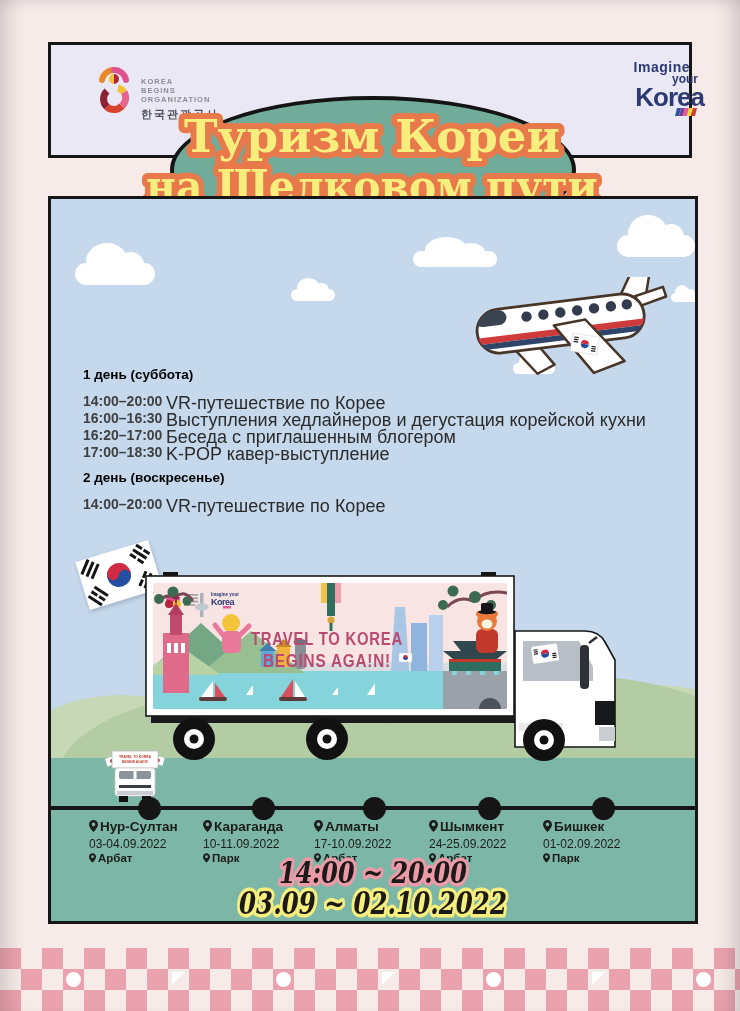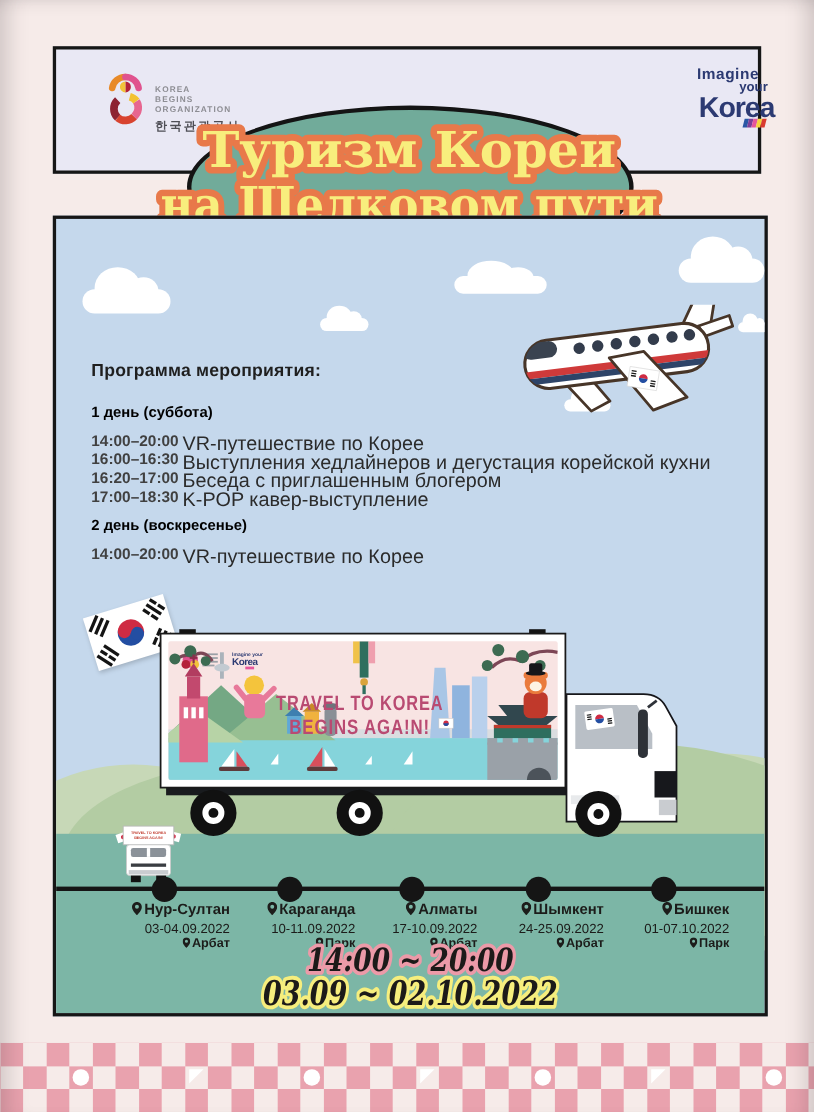--- a/index.html
+++ b/index.html
@@ -36,21 +36,21 @@
   .prog-time{display:inline-block;width:82px;font-weight:700;font-size:14px;color:#404040}
   .prog-desc{font-size:18px;color:#2b2b2b}
   .prog-line{left:32px;white-space:nowrap}
   .prog-line .prog-desc{position:absolute;left:83px;top:1px}
   
   .hill{position:absolute;border-radius:50%}
   .road{left:0;top:559px;width:644px;height:163px;background:#7cb6a6}
   
   .tl-line{left:0;top:607px;width:644px;height:4px;background:#151515}
   .tl-dot{position:absolute;width:23px;height:23px;border-radius:50%;background:#151515;top:598px}
-  .stop{position:absolute;top:620px;width:120px;text-align:right;color:#1c1c1a}
+  .stop{position:absolute;top:620px;width:120px;text-align:left;color:#1c1c1a}
   .stop-city{font-size:13.5px;font-weight:700;line-height:16px;white-space:nowrap}
   .stop-dates{font-size:12px;font-weight:400;margin-top:2px}
   .stop-venue{font-size:11.5px;font-weight:700;margin-top:1px}
   .pin{display:inline-block;vertical-align:-1px;margin-right:2px}
   
   .footer-svg text{font-family:"DejaVu Serif",serif;font-weight:bold;font-style:italic;paint-order:stroke;stroke-linejoin:round;fill:#1c1a19}
   
   .checker{left:0;top:948px;width:740px;height:63px;
     background-color:#f6ebe9;
     background-image:conic-gradient(#e9a2ae 0 25%, transparent 0 50%, #e9a2ae 0 75%, transparent 0);
@@ -145,21 +145,20 @@
               <rect x="2" y="5.2" width="4.5" height="1.2"></rect>
               <rect x="2" y="7.4" width="4.5" height="1.2"></rect>
             <rect x="20.5" y="9.5" width="4.5" height="1.2"></rect>
               <rect x="20.5" y="11.7" width="4.5" height="1.2"></rect>
               <rect x="20.5" y="13.9" width="4.5" height="1.2"></rect>
           </g>
         </g>
       </g>
     </svg>
 
-    <div class="abs prog-heading prog">Программа мероприятия:</div>
     <div class="abs prog-line prog-day" style="top:168px">1 день (суббота)</div>
 
     <div class="abs prog-line" style="top:193px">
       <span class="prog-time">14:00–20:00</span>
       <span class="prog-desc">VR-путешествие по Корее</span>
     </div>
     <div class="abs prog-line" style="top:210px">
       <span class="prog-time">16:00–16:30</span>
       <span class="prog-desc">Выступления хедлайнеров и дегустация корейской кухни</span>
     </div>
@@ -445,21 +444,21 @@
           </svg><span>Шымкент</span></div>
       <div class="stop-dates">24-25.09.2022</div>
       <div class="stop-venue"><svg class="pin" width="7" height="10" viewBox="0 0 9 12">
             <path fill-rule="evenodd" fill="#1d1d1b" d="M4.5,0C2,0 0,2 0,4.5 C0,7.8 4.5,12 4.5,12 S9,7.8 9,4.5 C9,2 7,0 4.5,0 Z M4.5,6.2 A1.8,1.8 0 1 1 4.5,2.6 A1.8,1.8 0 0 1 4.5,6.2 Z"></path>
           </svg><span>Арбат</span></div>
     </div>
     <div class="stop" style="left:492px">
       <div class="stop-city"><svg class="pin" width="9" height="12" viewBox="0 0 9 12">
             <path fill-rule="evenodd" fill="#1d1d1b" d="M4.5,0C2,0 0,2 0,4.5 C0,7.8 4.5,12 4.5,12 S9,7.8 9,4.5 C9,2 7,0 4.5,0 Z M4.5,6.2 A1.8,1.8 0 1 1 4.5,2.6 A1.8,1.8 0 0 1 4.5,6.2 Z"></path>
           </svg><span>Бишкек</span></div>
-      <div class="stop-dates">01-07.10.2022</div>
+      <div class="stop-dates">01-02.09.2022</div>
       <div class="stop-venue"><svg class="pin" width="7" height="10" viewBox="0 0 9 12">
             <path fill-rule="evenodd" fill="#1d1d1b" d="M4.5,0C2,0 0,2 0,4.5 C0,7.8 4.5,12 4.5,12 S9,7.8 9,4.5 C9,2 7,0 4.5,0 Z M4.5,6.2 A1.8,1.8 0 1 1 4.5,2.6 A1.8,1.8 0 0 1 4.5,6.2 Z"></path>
           </svg><span>Парк</span></div>
     </div>
 
     <svg class="abs footer-svg" style="left:0;top:646px" width="644" height="76" viewBox="0 0 644 76">
       <text x="322" y="38" text-anchor="middle" font-size="29" textLength="188" lengthAdjust="spacingAndGlyphs" stroke="#ec9aa8" stroke-width="7">14:00 ~ 20:00</text>
       <text x="322" y="69" text-anchor="middle" font-size="31" textLength="268" lengthAdjust="spacingAndGlyphs" stroke="#f6ee7d" stroke-width="7">03.09 ~ 02.10.2022</text>
     </svg>
   </div>

